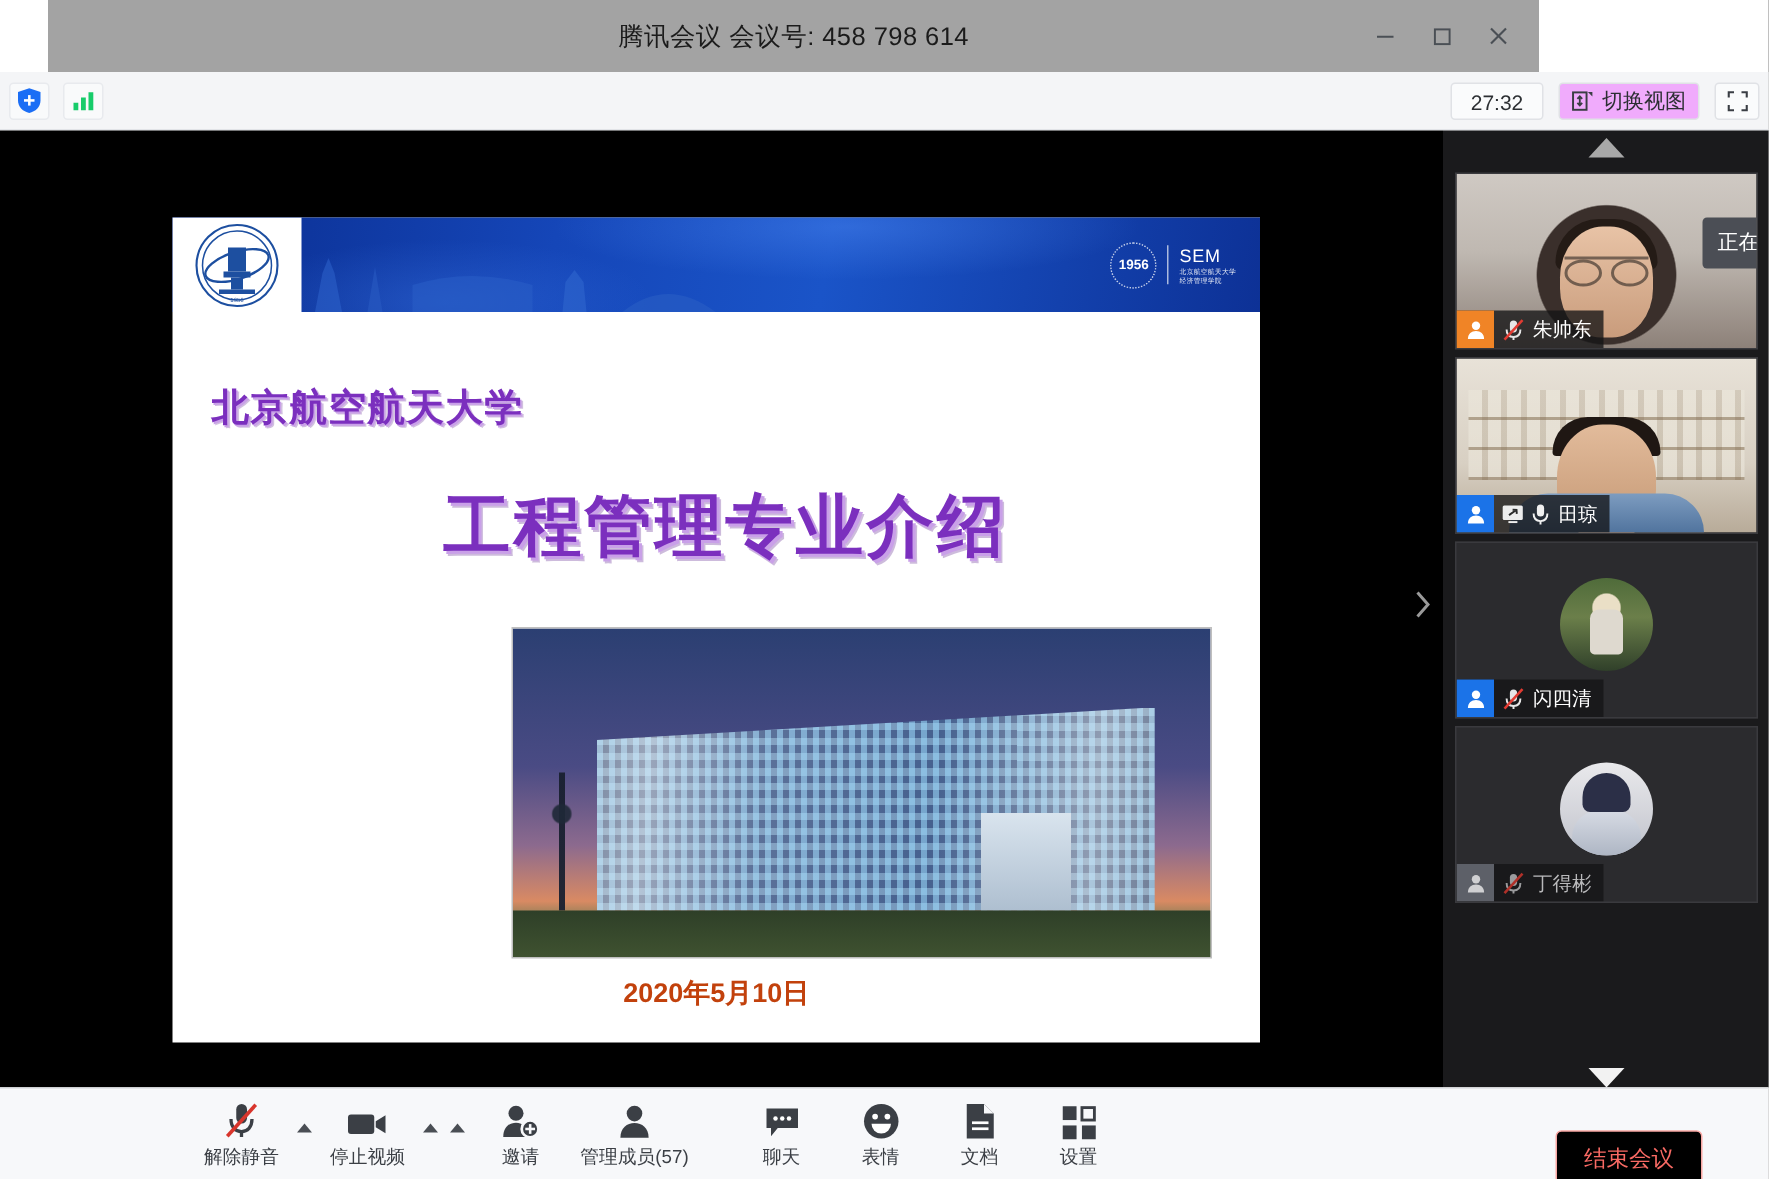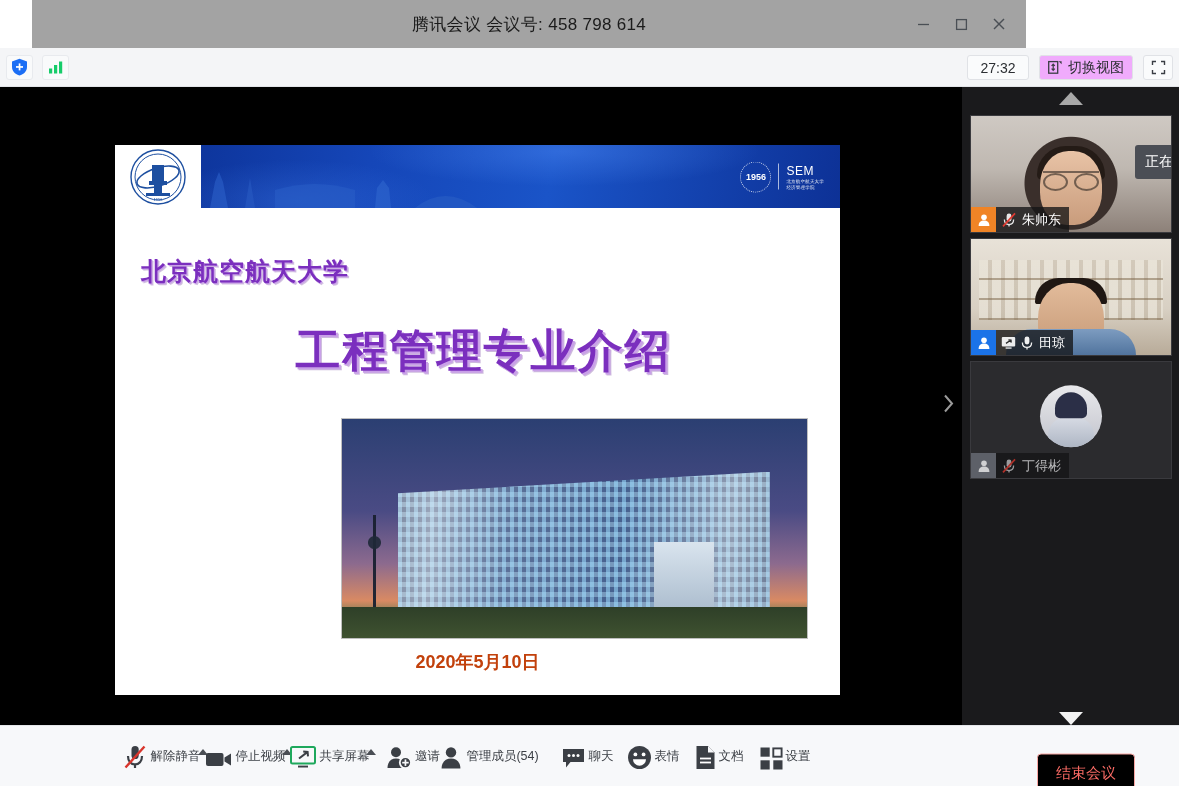--- a/index.html
+++ b/index.html
@@ -286,21 +286,21 @@
   
   .bottombar {
     position: absolute; left: 0; top: 725px; width: 1179px; height: 61px;
     background: #f7f8fa; border-top: 1px solid #e4e6ea;
   }
   .tool-group {
     position: absolute; left: 128px; top: 0; height: 61px;
     display: flex; align-items: center;
   }
   .tool {
-    width: 66px; height: 58px; display: flex; 
+    width: 66px; height: 58px; display: flex; flex-direction: column;
     align-items: center; justify-content: center; gap: 3px;
   }
   .tool-ico { height: 26px; display: flex; align-items: flex-end; justify-content: center; }
   .tool-label { font-size: 12.5px; color: #3b3f45; white-space: nowrap; }
   .caret {
     width: 18px; height: 58px; display: flex; align-items: center; justify-content: center;
     padding-bottom: 10px;
   }
   .caret i {
     width: 0; height: 0; border-left: 5px solid transparent; border-right: 5px solid transparent;
@@ -484,20 +484,40 @@
             <rect x="4.6" y="1.4" width="4.8" height="8" rx="2.4" fill="#f0f0f0"></rect>
             <path d="M2.4 7.4 C2.4 10.8 4.4 12.4 7 12.4 C9.6 12.4 11.6 10.8 11.6 7.4" fill="none" stroke="#f0f0f0" stroke-width="1.3"></path>
             <line x1="7" y1="12.4" x2="7" y2="14.6" stroke="#f0f0f0" stroke-width="1.3"></line>
           </svg>
         </div>
         <div class="tile-name">田琼</div>
       </div>
     </div>
 
 
+    <div class="tile">
+      <div class="avatar-circle av-photo"></div>
+      <div class="tile-bar">
+        <div class="tile-badge badge-blue">
+          <svg width="14" height="14" viewBox="0 0 14 14">
+            <circle cx="7" cy="4.2" r="2.8" fill="#fff"></circle>
+            <path d="M1.6 13 C1.6 9.4 4 7.6 7 7.6 C10 7.6 12.4 9.4 12.4 13 Z" fill="#fff"></path>
+          </svg>
+        </div>
+        <div class="tile-icons">
+          <svg width="16" height="16" viewBox="0 0 16 16">
+            <rect x="5.6" y="1.6" width="4.8" height="8" rx="2.4" fill="#e6e6e6"></rect>
+            <path d="M3.4 7.6 C3.4 11 5.4 12.6 8 12.6 C10.6 12.6 12.6 11 12.6 7.6" fill="none" stroke="#e6e6e6" stroke-width="1.3"></path>
+            <line x1="8" y1="12.6" x2="8" y2="14.6" stroke="#e6e6e6" stroke-width="1.3"></line>
+            <line x1="2" y1="14.4" x2="14" y2="1.4" stroke="#e23b32" stroke-width="1.7"></line>
+          </svg>
+        </div>
+        <div class="tile-name">闪四清</div>
+      </div>
+    </div>
 
     <div class="tile">
       <div class="avatar-circle av-anime"></div>
       <div class="tile-bar">
         <div class="tile-badge badge-grey">
           <svg width="14" height="14" viewBox="0 0 14 14">
             <circle cx="7" cy="4.2" r="2.8" fill="#d0d0d2"></circle>
             <path d="M1.6 13 C1.6 9.4 4 7.6 7 7.6 C10 7.6 12.4 9.4 12.4 13 Z" fill="#d0d0d2"></path>
           </svg>
         </div>
@@ -544,30 +564,20 @@
           <rect x="1" y="5" width="17.5" height="13" rx="2" fill="#3b3f45"></rect>
           <path d="M19.5 9.5 L26 5.5 V17.5 L19.5 13.5 Z" fill="#3b3f45"></path>
         </svg>
       </div>
       <div class="tool-label">停止视频</div>
     </div>
     <div class="caret">
         <i></i>
       </div>
 
-    <div class="tool">
-      <div class="tool-ico">
-        <svg width="28" height="24" viewBox="0 0 28 24">
-          <rect x="2" y="1" width="24" height="16.5" rx="1.6" fill="none" stroke="#1ea85c" stroke-width="2"></rect>
-          <path d="M10 12.5 L18 6.4 M14.2 5.6 L18.6 6 L19 10.4" fill="none" stroke="#3b3f45" stroke-width="2"></path>
-          <rect x="9" y="19.6" width="10" height="1.9" fill="#3b3f45"></rect>
-        </svg>
-      </div>
-      <div class="tool-label">共享屏幕</div>
-    </div>
     <div class="caret">
         <i></i>
       </div>
 
     <div class="tool">
       <div class="tool-ico">
         <svg width="26" height="24" viewBox="0 0 26 24">
           <circle cx="10" cy="6.2" r="5" fill="#3b3f45"></circle>
           <path d="M1.5 22 C1.5 15.6 5.4 12.5 10 12.5 C14.6 12.5 18.5 15.6 18.5 22 Z" fill="#3b3f45"></path>
           <circle cx="19.4" cy="16.6" r="5.6" fill="#3b3f45" stroke="#f7f8fa" stroke-width="1.8"></circle>
@@ -578,21 +588,21 @@
       <div class="tool-label">邀请</div>
     </div>
 
     <div class="tool" style="width:86px">
       <div class="tool-ico">
         <svg width="24" height="24" viewBox="0 0 24 24">
           <circle cx="12" cy="6.4" r="5.2" fill="#3b3f45"></circle>
           <path d="M2.6 22.5 C2.6 15.8 7 12.6 12 12.6 C17 12.6 21.4 15.8 21.4 22.5 Z" fill="#3b3f45"></path>
         </svg>
       </div>
-      <div class="tool-label">管理成员(54)</div>
+      <div class="tool-label">管理成员(57)</div>
     </div>
 
     <div class="tool" style="margin-left:22px">
       <div class="tool-ico">
         <svg width="25" height="23" viewBox="0 0 25 23">
           <path d="M2 2 H23 V15 H9.5 L5 20.5 V15 H2 Z" fill="#3b3f45"></path>
           <circle cx="8" cy="8.6" r="1.5" fill="#fff"></circle>
           <circle cx="12.5" cy="8.6" r="1.5" fill="#fff"></circle>
           <circle cx="17" cy="8.6" r="1.5" fill="#fff"></circle>
         </svg>

